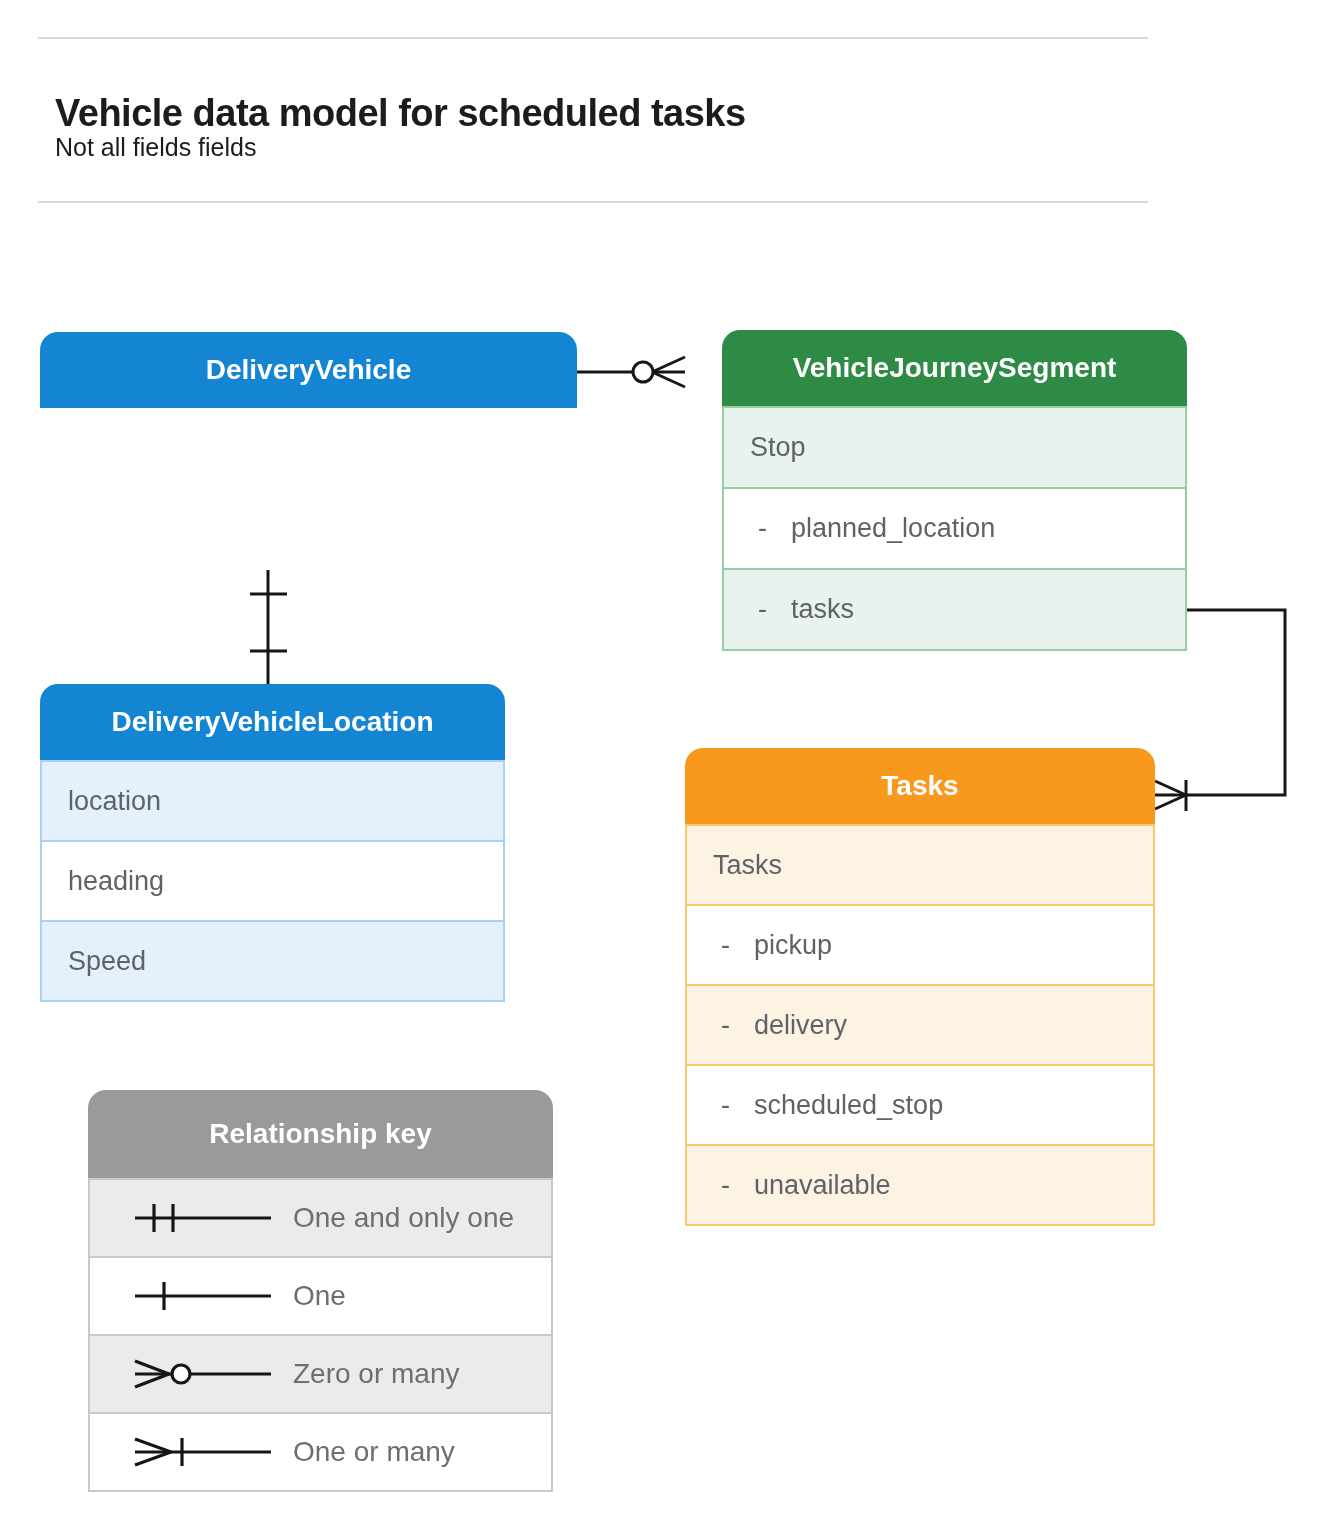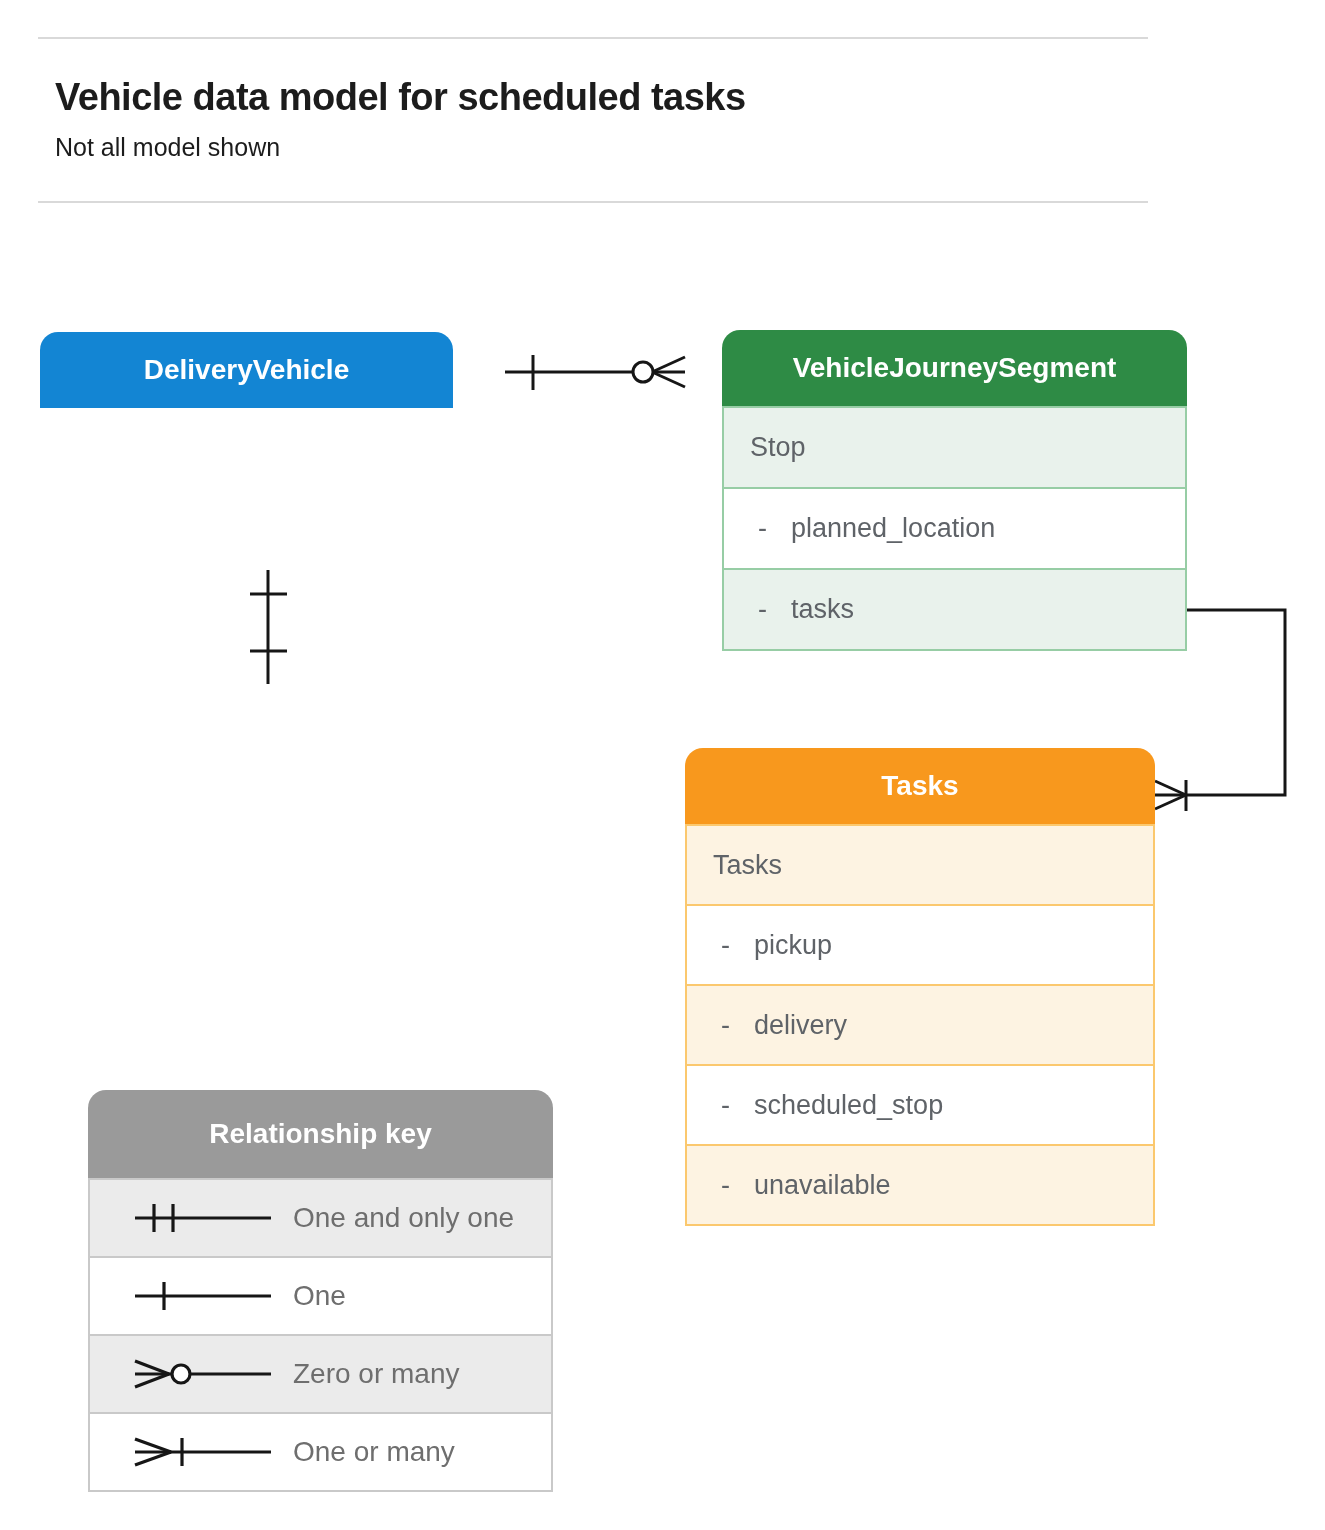--- a/index.html
+++ b/index.html
@@ -2,21 +2,21 @@
 <html><head>
 <meta charset="utf-8">
 <style>
   html,body { margin:0; padding:0; background:#ffffff; font-family:"Liberation Sans", sans-serif; }
   .canvas { position:relative; width:1325px; height:1530px; background:#ffffff; overflow:hidden; }
 
   .rule { position:absolute; left:38px; width:1110px; height:2px; background:#d9d9d9; }
   .rule-top { top:37px; }
   .rule-mid { top:201px; }
 
-  .title { position:absolute; left:55px; top:76px; font-size:38px; font-weight:bold; color:#1c1c1c; letter-spacing:-0.5px; }
+  .title { position:absolute; left:55px; top:92px; font-size:38px; font-weight:bold; color:#1c1c1c; letter-spacing:-0.5px; }
   .subtitle { position:absolute; left:55px; top:133px; font-size:25px; color:#1c1c1c; }
 
   .connectors { position:absolute; left:0; top:0; pointer-events:none; }
 
   .entity { position:absolute; }
   .entity .hdr {
     height:76px; border-radius:18px 18px 0 0;
     background:var(--header-bg,#888); color:#ffffff;
     font-weight:bold; font-size:28px;
     display:flex; align-items:center; justify-content:center;
@@ -25,39 +25,39 @@
   .row {
     height:var(--row-h,80px); box-sizing:border-box;
     display:flex; align-items:center;
     padding-left:26px; font-size:27px; color:#5f6368;
     border-top:2px solid var(--border,#ccc); background:#ffffff;
   }
   .row.tint { background:var(--tint,#eee); }
   .row.sub { padding-left:34px; }
   .dash { margin-right:24px; }
 
-  #e-dv    { left:40px;  top:332px; width:413px; --row-h:81px; }
+  #e-dv    { left:40px;  top:332px; width:537px; --row-h:81px; }
   #e-vjs   { left:685px; top:330px; width:465px;padding-left:37px; --row-h:81px; }
   #e-dvl   { left:40px;  top:684px; width:465px; --row-h:80px; }
   #e-tasks { left:685px; top:748px; width:470px; --row-h:80px; }
 
   #legend { left:40px; top:1090px; width:465px;margin-left:48px; --row-h:78px; }
   #legend .hdr { height:88px; }
   #legend .row { padding-left:15px; font-size:28px; color:#6e6e6e; }
   .sym { width:188px; box-sizing:border-box; padding-left:22px; display:flex; align-items:center; flex:none; }
   .sym svg { display:block; }
 </style>
 </head>
 <body>
 
 <div class="canvas">
 
   <div class="rule rule-top"></div>
   <div class="title">Vehicle data model for scheduled tasks</div>
-  <div class="subtitle">Not all model shown</div>
+  <div class="subtitle">Not all fields fields</div>
   <div class="rule rule-mid"></div>
 
   <svg class="connectors" width="1325" height="1530" viewBox="0 0 1325 1530" fill="none" stroke="currentColor" stroke-width="3" style="color: rgb(22, 22, 22);">
     <g>
       <line x1="505" y1="372" x2="685" y2="372"></line>
       <line x1="533" y1="355" x2="533" y2="390"></line>
       <line x1="652" y1="372" x2="685" y2="357"></line>
       <line x1="652" y1="372" x2="685" y2="387"></line>
       <circle cx="643" cy="372" r="10" fill="#ffffff"></circle>
     </g>
@@ -89,20 +89,34 @@
           <span class="dash">-</span>
           <span>planned_location</span>
         </div>
         <div class="row tint sub">
           <span class="dash">-</span>
           <span>tasks</span>
         </div>
       </div>
   </div>
 
+  <div class="entity" id="e-dvl" style="--header-bg: #1385d3; --tint: #e4f0fb; --border: #a6d3f3;">
+    <div class="hdr">DeliveryVehicleLocation</div>
+    <div class="rows">
+        <div class="row tint">
+          <span>location</span>
+        </div>
+        <div class="row">
+          <span>heading</span>
+        </div>
+        <div class="row tint">
+          <span>Speed</span>
+        </div>
+      </div>
+  </div>
 
   <div class="entity" id="e-tasks" style="--header-bg: #f8981d; --tint: #fdf3e2; --border: #fbc86e;">
     <div class="hdr">Tasks</div>
     <div class="rows">
         <div class="row tint">
           <span>Tasks</span>
         </div>
         <div class="row sub">
           <span class="dash">-</span>
           <span>pickup</span>

